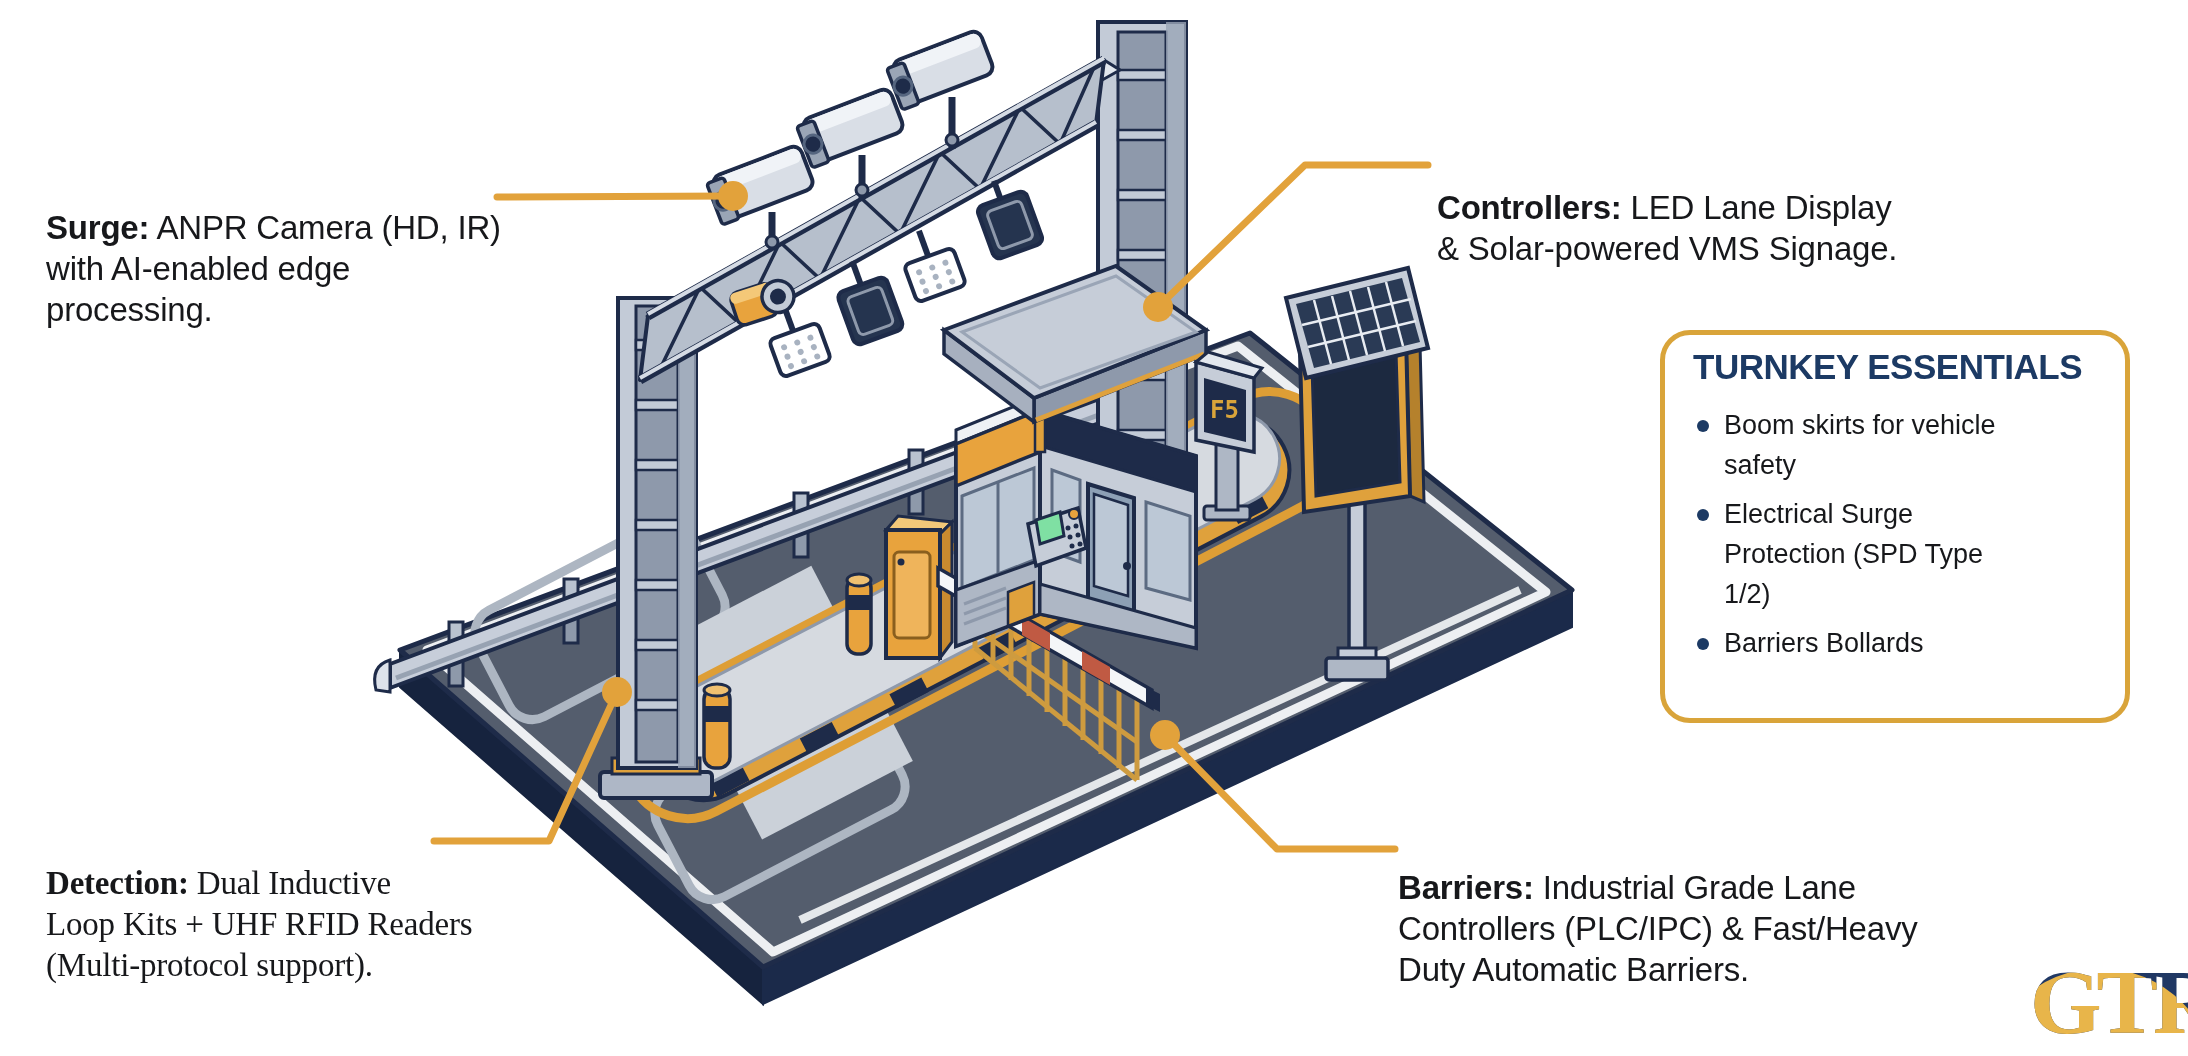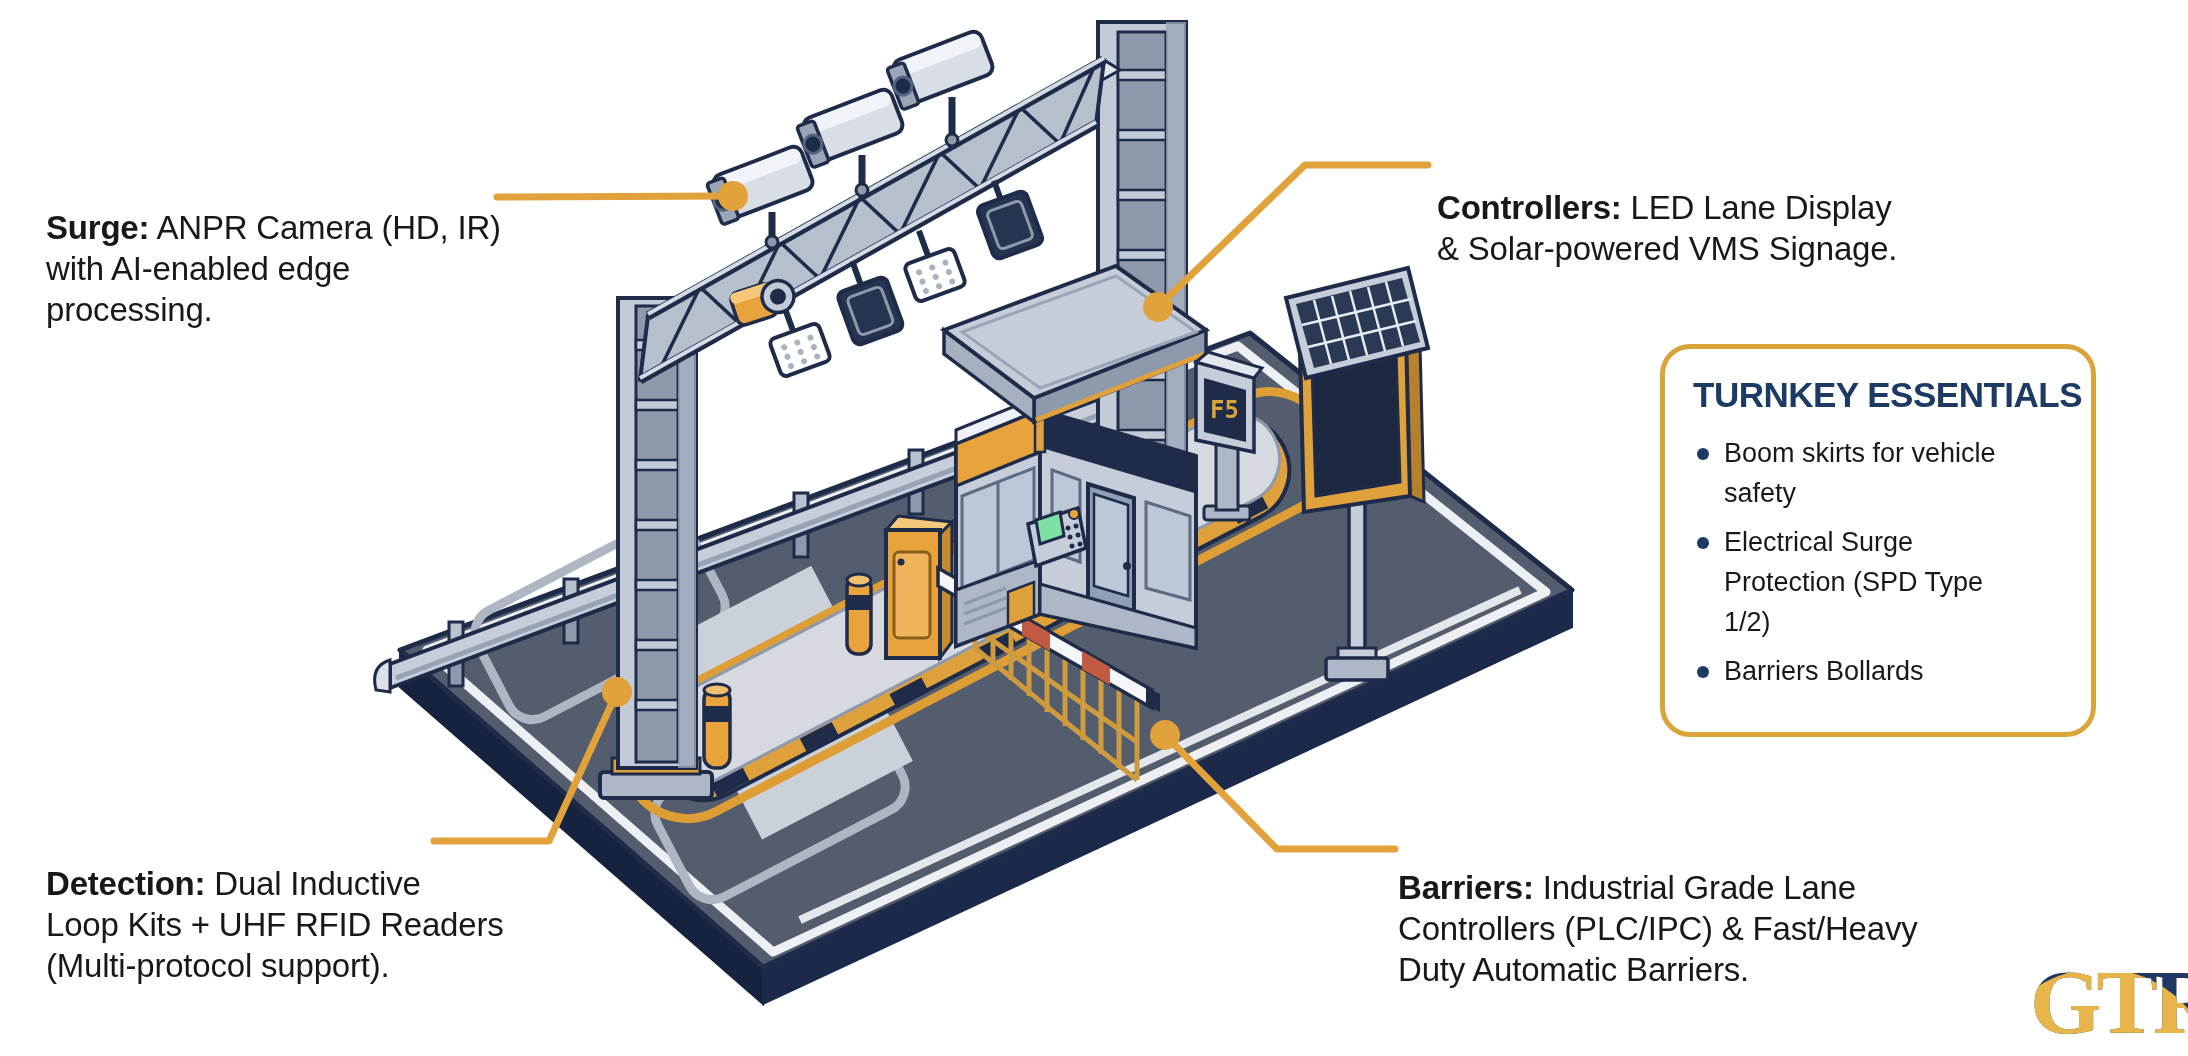--- a/index.html
+++ b/index.html
@@ -17,25 +17,25 @@
     position:absolute;
     font-size:33px;line-height:41px;
     white-space:pre-line;
     color:#17181b;
     letter-spacing:-0.2px;
   }
   .callout .lead{font-weight:700;}
 
   
   .panel{
-    position:absolute;left:1660px;top:344px;width:436px;height:393px;
+    position:absolute;left:1660px;top:330px;width:470px;height:393px;
     box-sizing:border-box;
     background:#ffffff;
     border:5px solid #D9A43A;border-radius:30px;
-    padding:26px 26px 20px 28px;
+    padding:12px 26px 20px 28px;
   }
   .panel-title{
     font-size:35px;font-weight:800;color:#1C3A64;
     letter-spacing:-0.5px;white-space:nowrap;
     margin:0 0 18px 0;
   }
   .bullets{display:flex;flex-direction:column;gap:9px;}
   .bullet-row{display:flex;align-items:flex-start;}
   .bullet-dot{
     width:12px;height:12px;border-radius:50%;
@@ -371,21 +371,21 @@
     <span class="lead">Surge:</span><span> ANPR Camera (HD, IR)
 with AI-enabled edge
 processing.</span>
   </div>
 
   <div class="callout" style="left:1437px;top:146px;">
     <span class="lead">Controllers:</span><span> LED Lane Display
 &amp; Solar-powered VMS Signage.</span>
   </div>
 
-  <div class="callout" style="left:46px;top:822px;">
+  <div class="callout" style="left:46px;top:822px;font-family:Liberation Serif, serif;">
     <span class="lead">Detection:</span><span> Dual Inductive
 Loop Kits + UHF RFID Readers
 (Multi-protocol support).</span>
   </div>
 
   <div class="callout" style="left:1398px;top:826px;">
     <span class="lead">Barriers:</span><span> Industrial Grade Lane
 Controllers (PLC/IPC) &amp; Fast/Heavy
 Duty Automatic Barriers.</span>
   </div>

